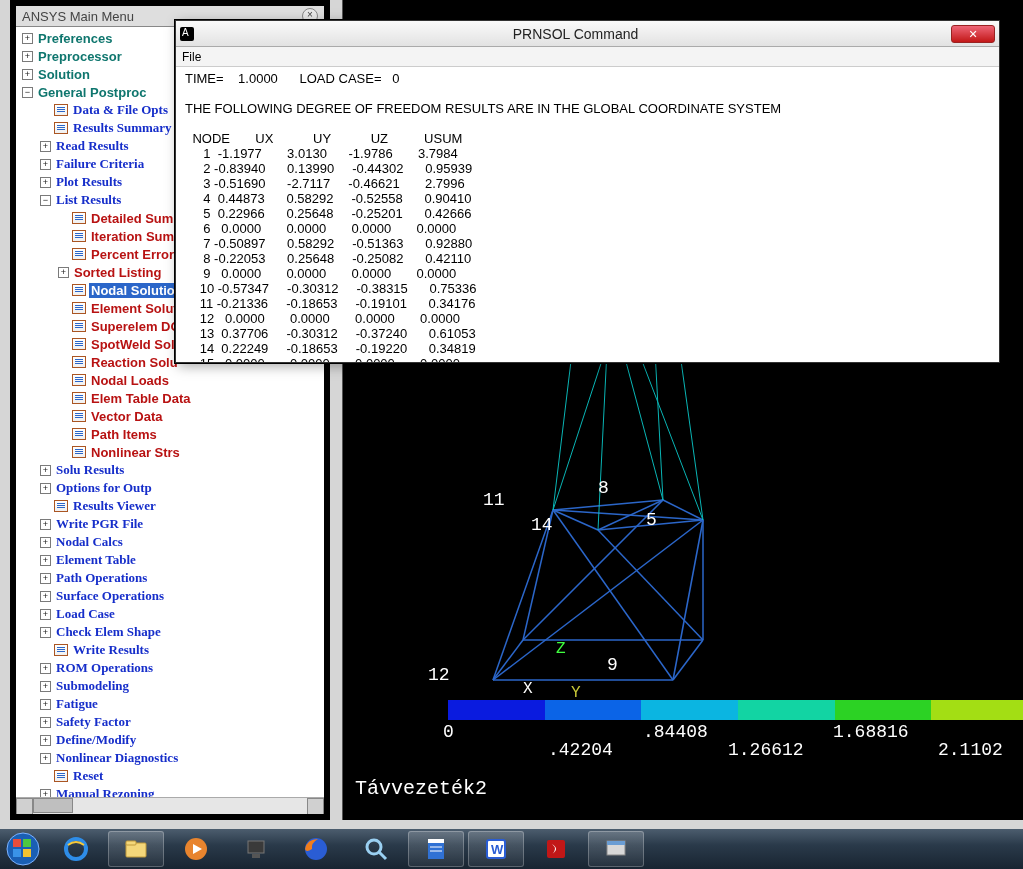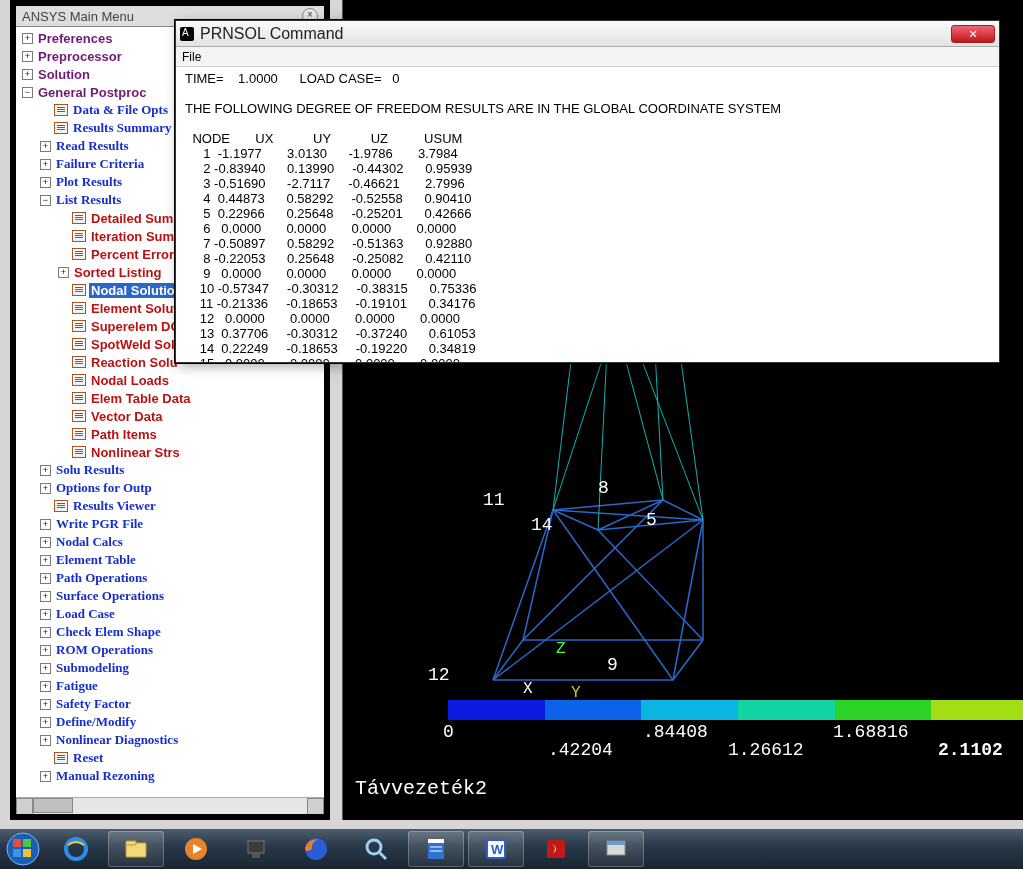--- a/index.html
+++ b/index.html
@@ -11,21 +11,21 @@
 .main-menu-close { width: 16px; height: 16px; border: 1px solid #888; border-radius: 8px; text-align: center; line-height: 12px; font-size: 10px; cursor: pointer; background:#e8e8e8;}
 .tree { padding: 2px 0; height: 800px; overflow-y: auto; overflow-x: auto; }
 .tree-row { display: flex; align-items: center; height: 18px; white-space: nowrap; cursor: pointer; padding-right: 4px; }
 .tree-row.selected .label { background: #2b66c9; color: #fff; }
 .indent { display: inline-block; height: 18px; }
 .expander { width: 11px; height: 11px; border: 1px solid #7a7a7a; display: inline-flex; align-items: center; justify-content: center; font-size: 9px; line-height: 9px; margin-right: 3px; color: #222; background: #fff; flex-shrink: 0; }
 .expander.blank { border: none; background: transparent; }
 .icon-doc { width: 14px; height: 12px; display: inline-block; margin-right: 3px; background: linear-gradient(#fff,#f0f0f0); border: 1px solid #a52; position: relative; flex-shrink: 0; }
 .icon-doc::before { content:''; position:absolute; left:2px; top:2px; right:2px; height:1px; background:#2b66c9; box-shadow: 0 2px 0 #2b66c9, 0 4px 0 #2b66c9; }
 .label { font-size: 13px; font-weight: bold; padding: 0 2px; }
-.label.black { color: #701a75; }
+.label.black { color: #0f766e; }
 .label.blue { color: #162eca; font-family: Liberation Serif, serif; }
 .label.red { color: #b81212; }
 .tree-scroll-h { position:absolute; bottom:0; left:0; right:0; height:17px; background:#e6e6e6; border-top:1px solid #aaa; display:flex; }
 .tree-scroll-h .arrow { width:17px; height:17px; background:#d0d0d0; border:1px solid #888; }
 .tree-scroll-h .track { flex:1; background:#e6e6e6; }
 .tree-scroll-h .thumb { width:40px; height:15px; background:#bfbfbf; border:1px solid #888; margin-top:0;}
 
 
 .viewport { position: absolute; left: 342px; top: 0; right: 0; height: 820px; background: #000; border-left: 1px solid #555;}
 .model-label { position:absolute; left:12px; bottom:20px; color:#fff; font-family: "Courier New", monospace; font-size:20px; }
@@ -36,21 +36,21 @@
 .cbar-label { position:absolute; color:#fff; font-family:"Courier New",monospace; font-size:18px; }
 
 
 .wire { position:absolute; left:60px; top:20px; width:640px; height:720px; }
 
 
 .prnsol-window { position: absolute; left: 175px; top: 20px; width: 825px; height: 343px; background: #fff; border: 1px solid #333; box-shadow: 3px 3px 12px rgba(0,0,0,0.35), 0 0 0 1px #000; }
 .prnsol-title { height: 26px; background: linear-gradient(#fafafa,#e2e2e2); border-bottom: 1px solid #aaa; display: flex; align-items: center; padding: 0 4px; }
 .prnsol-title .appicon { width: 14px; height: 14px; margin-right: 6px; background: #000; border-radius: 2px; position: relative; }
 .prnsol-title .appicon::after { content:'A'; color:#fff; font-size:10px; position:absolute; left:2px; top:0; }
-.prnsol-title-text { font-size: 16px; color: #222; flex: 1; }
+.prnsol-title-text { font-size: 14px; color: #222; flex: 1; text-align: center; }
 .prnsol-close { width: 44px; height: 18px; background: linear-gradient(#e67,#c21717); border-radius: 3px; color: #fff; text-align: center; font-size: 11px; line-height: 16px; cursor: pointer; border: 1px solid #922; }
 .prnsol-menu { height: 20px; background: #f4f4f4; border-bottom: 1px solid #ccc; padding-left: 6px; font-size: 12px; line-height: 20px; }
 .prnsol-body { padding: 4px 8px 4px 2px; font-family: Liberation Sans, sans-serif; font-size: 13px; line-height: 15px; color: #000; white-space: pre; height: 295px; overflow: auto; }
 
 
 .taskbar { position: absolute; left: 0; bottom: 0; width: 1023px; height: 40px; background: linear-gradient(#4c5d6e 0%, #2a3a4a 40%, #182431 100%); display: flex; align-items: center; padding-left: 0px; }
 .start-orb { width: 46px; height: 40px; display: flex; align-items:center; justify-content:center; }
 .start-orb svg { width:34px; height:34px; }
 .task-item { width: 56px; height: 36px; margin: 2px 2px; border-radius: 3px; display: flex; align-items: center; justify-content: center; cursor: pointer; }
 .task-item.active { background: linear-gradient(rgba(255,255,255,0.18),rgba(255,255,255,0.05)); box-shadow: inset 0 0 0 1px rgba(255,255,255,0.25); }
@@ -244,20 +244,26 @@
       </div>
       <div class="tree-row">
         <span class="indent" style="width: 24px;"></span>
         <span class="expander">+</span>
         <span class="label blue">Load Case</span>
       </div>
       <div class="tree-row">
         <span class="indent" style="width: 24px;"></span>
         <span class="expander">+</span>
         <span class="label blue">Check Elem Shape</span>
+      </div>
+      <div class="tree-row">
+        <span class="indent" style="width: 24px;"></span>
+        <span class="expander blank"></span>
+        <span class="icon-doc"></span>
+        <span class="label blue">Write Results</span>
       </div>
       <div class="tree-row">
         <span class="indent" style="width: 24px;"></span>
         <span class="expander">+</span>
         <span class="label blue">ROM Operations</span>
       </div>
       <div class="tree-row">
         <span class="indent" style="width: 24px;"></span>
         <span class="expander">+</span>
         <span class="label blue">Submodeling</span>
@@ -352,21 +358,21 @@
       <div style="background: rgb(11, 181, 225);"></div>
       <div style="background: rgb(18, 212, 163);"></div>
       <div style="background: rgb(44, 210, 36);"></div>
       <div style="background: rgb(163, 222, 20);"></div>
     </div>
   <div class="cbar-label" style="left:100px; bottom:78px;">0</div>
   <div class="cbar-label" style="left:205px; bottom:60px;">.42204</div>
   <div class="cbar-label" style="left:300px; bottom:78px;">.84408</div>
   <div class="cbar-label" style="left:385px; bottom:60px;">1.26612</div>
   <div class="cbar-label" style="left:490px; bottom:78px;">1.68816</div>
-  <div class="cbar-label" style="left:595px; bottom:60px;font-weight:bold;">2.1102</div>
+  <div class="cbar-label" style="left:595px; bottom:60px;">2.1102</div>
 
   <div class="model-label">Távvezeték2</div>
 </div>
 
 <div class="prnsol-window">
   <div class="prnsol-title">
     <span class="appicon"></span>
     <span class="prnsol-title-text">PRNSOL  Command</span>
     <span class="prnsol-close">✕</span>
   </div>

